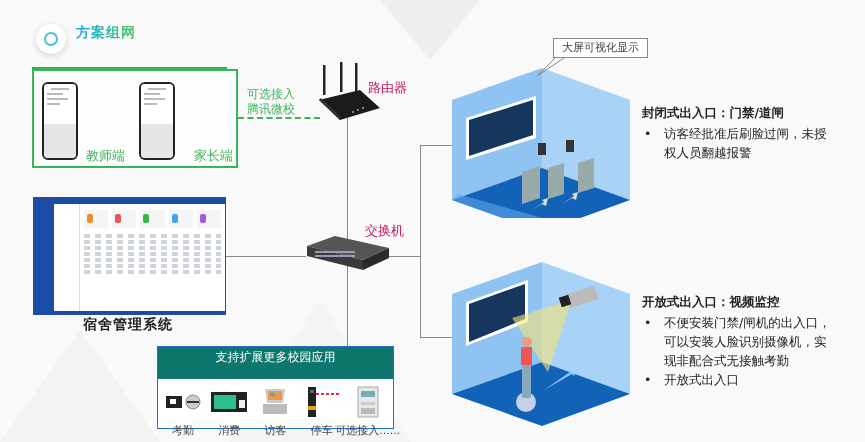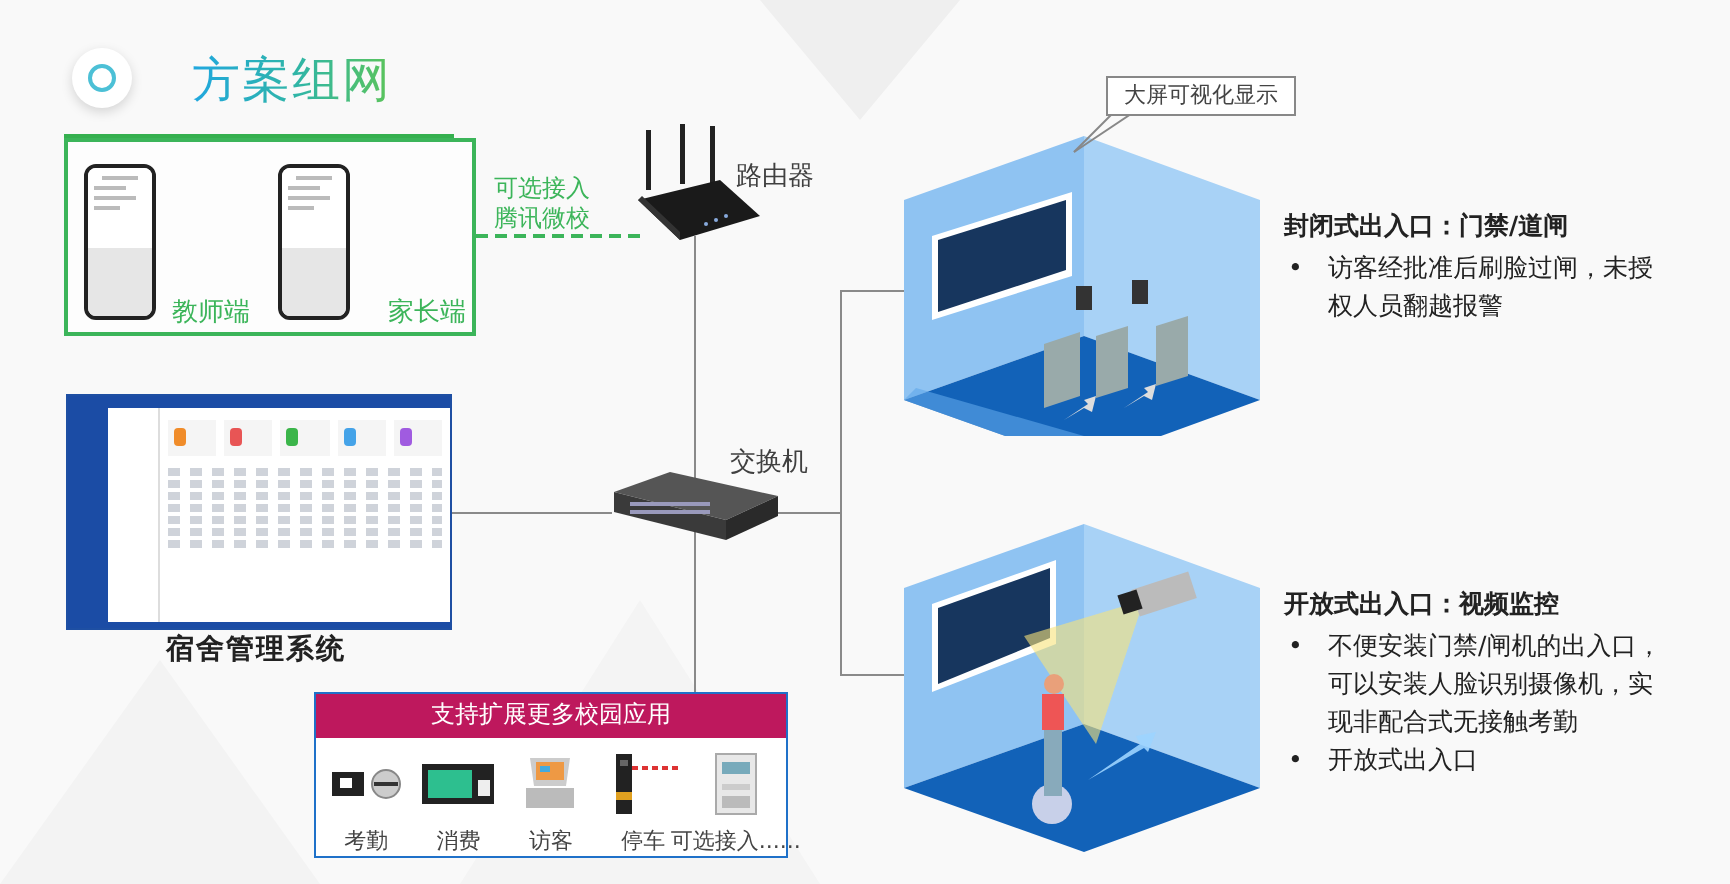--- a/index.html
+++ b/index.html
@@ -15,62 +15,62 @@
   
   .title-circle {
     left: 36px; top: 24px; width: 30px; height: 30px; border-radius: 50%;
     background: #fff; box-shadow: 0 2px 6px rgba(0,0,0,0.15);
   }
   .title-circle::after {
     content: ""; position: absolute; left: 8px; top: 8px; width: 14px; height: 14px;
     border-radius: 50%; border: 2px solid #4cc0d6; box-sizing: border-box;
   }
   .page-title {
-    left: 76px; top: 24px; font-size: 24px; font-weight: normal; letter-spacing: 1px;
+    left: 76px; top: 24px; font-size: 14px; font-weight: bold; letter-spacing: 1px;
     background: linear-gradient(90deg, #20a7df 0%, #31b6a3 55%, #5cc459 100%);
-    -webkit-background-clip: text; background-clip: text; color: transparent; margin-left: 20px;
+    -webkit-background-clip: text; background-clip: text; color: transparent;
   }
   .title-underline { left: 32px; top: 67px; width: 195px; height: 2px; background: #35b04f; }
 
   
   .mobile-box { left: 32px; top: 69px; width: 206px; height: 99px; border: 2px solid #3cb55a; background: rgba(255,255,255,0.6); }
   .phone {
     width: 36px; height: 78px; border: 2px solid #222; border-radius: 6px; background: #fff;
     overflow: hidden;
   }
   .phone .screen-top { height: 40px; background: #fff; padding: 4px 3px; }
   .phone .ln { height: 2px; background: #bbb; margin-bottom: 3px; }
   .phone .screen-bot { height: 34px; background: #e6e6e6; }
   .client-label { font-size: 13px; color: #3cb55a; }
 
   .optional-label { left: 245px; top: 87px; font-size: 12px; color: #3cb55a; text-align: center; line-height: 15px; width: 52px; }
   .dashed-line { left: 238px; top: 117px; width: 82px; height: 0; border-top: 2px dashed #3cb55a; }
 
-  .device-label { font-size: 13px; color: #404040; }
+  .device-label { font-size: 13px; color: #be185d; }
 
   
   .vline { width: 1px; background: #8a8a8a; }
   .hline { height: 1px; background: #8a8a8a; }
 
   
   .dash { left: 33px; top: 197px; width: 193px; height: 118px; background: #fff; border: 1px solid #1e4fa3; overflow: hidden; }
   .dash-top { height: 6px; background: #1b4ca5; }
   .dash-side { position: absolute; left: 0; top: 6px; width: 20px; bottom: 0; background: #1b4ca5; }
   .dash-tree { position: absolute; left: 20px; top: 6px; width: 26px; bottom: 0; border-right: 1px solid #ddd; }
   .dash-cards { position: absolute; left: 50px; top: 12px; right: 4px; height: 18px; display: flex; gap: 4px; }
   .dash-card { flex: 1; background: #f5f5f5; position: relative; }
   .dash-card i { position: absolute; left: 3px; top: 4px; width: 6px; height: 9px; border-radius: 2px; }
   .dash-table { position: absolute; left: 50px; top: 36px; right: 4px; height: 44px; }
   .dash-row { height: 4px; margin-bottom: 2px; background: repeating-linear-gradient(90deg, #cfd3da 0 6px, transparent 6px 11px); }
   .dash-bottom { position: absolute; left: 0; right: 0; bottom: 0; height: 3px; background: #1b4ca5; }
   .dash-label { left: 83px; top: 316px; font-size: 14px; font-weight: bold; color: #222; letter-spacing: 1px; }
 
   
   .apps-box { left: 157px; top: 346px; width: 237px; height: 83px; border: 1px solid #1f71c9; background: #fff; }
-  .apps-header { height: 22px; background: #be185d; color: #fff; font-size: 12px; text-align: center; line-height: 20px; }
+  .apps-header { height: 32px; background: #0f766e; color: #fff; font-size: 12px; text-align: center; line-height: 20px; }
   .apps-row { display: flex; justify-content: space-around; padding: 0 2px; }
   .app { display: flex; flex-direction: column; align-items: center; width: 46px; justify-content: space-between; }
   .app-icon { height: 34px; width: 40px; margin-top: 6px; display: flex; align-items: center; justify-content: center; }
   .app-label { font-size: 11px; color: #444; margin-top: 4px; white-space: nowrap; }
 
   
   .room { position: absolute; }
   .callout { left: 553px; top: 38px; width: 95px; height: 20px; border: 1px solid #888; background: #fff; font-size: 11px; color: #444; text-align: center; line-height: 18px; }
 
   .section { position: absolute; left: 642px; font-size: 12.5px; color: #222; line-height: 19px; }

